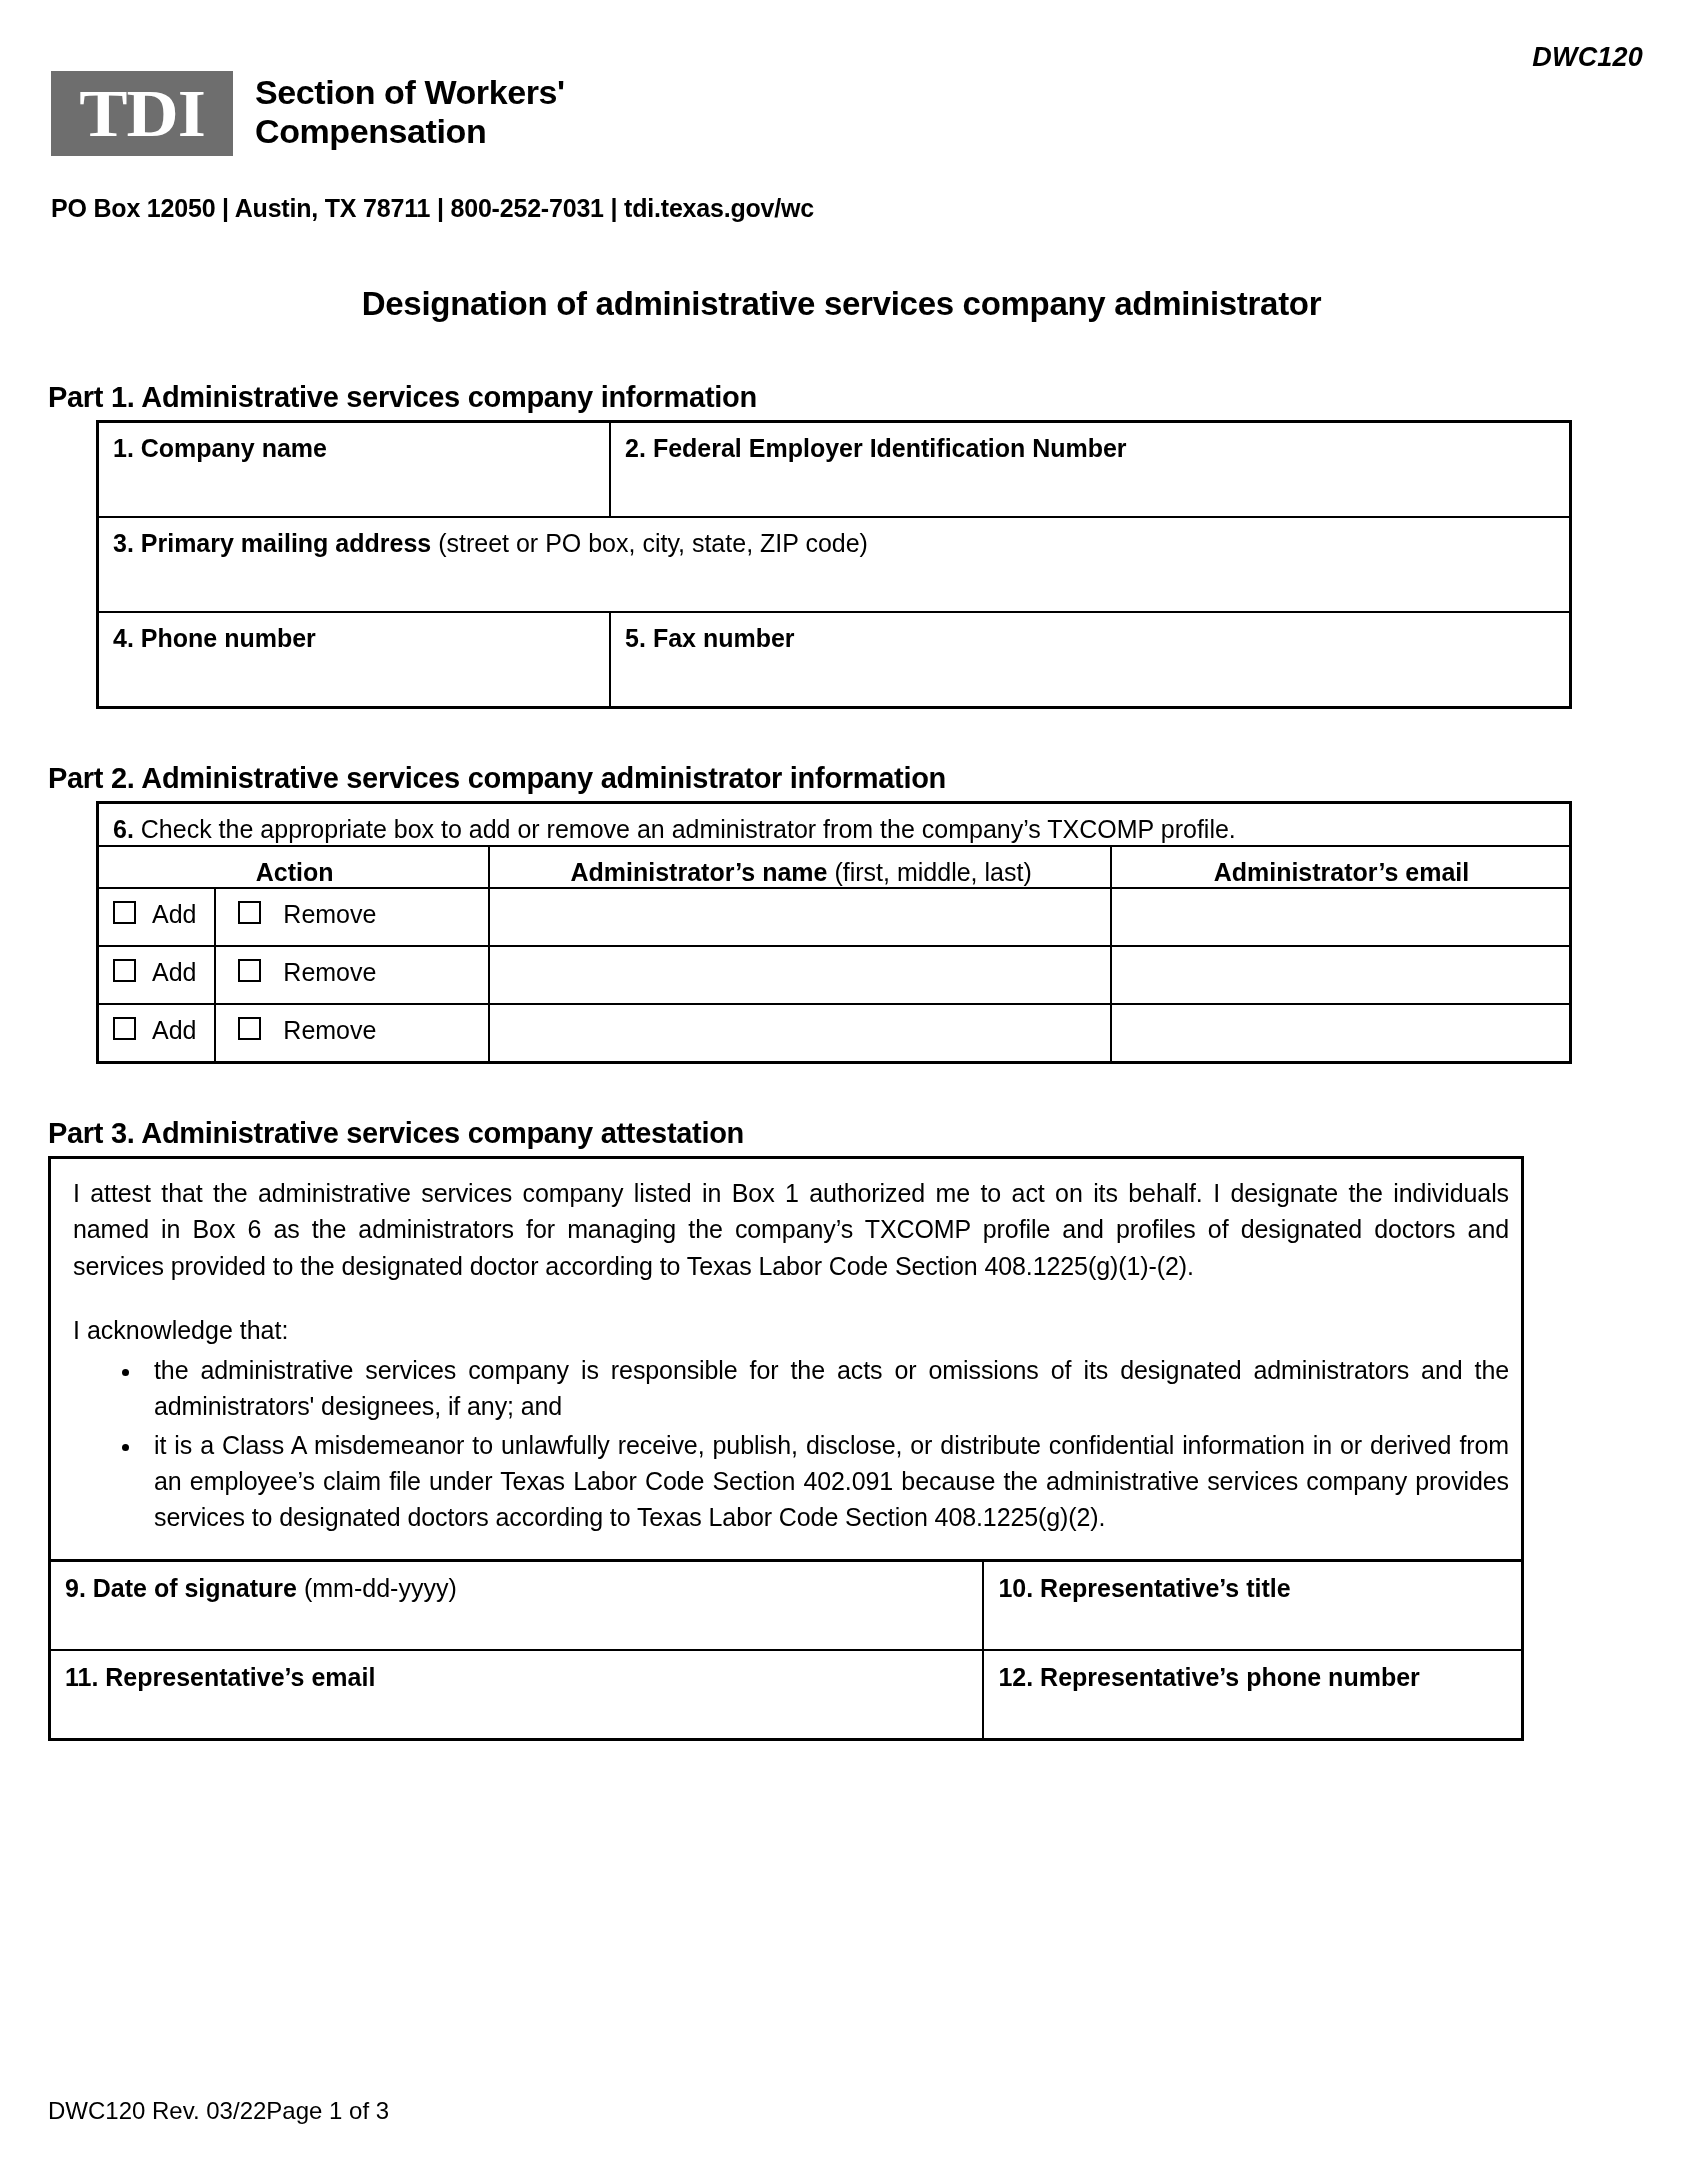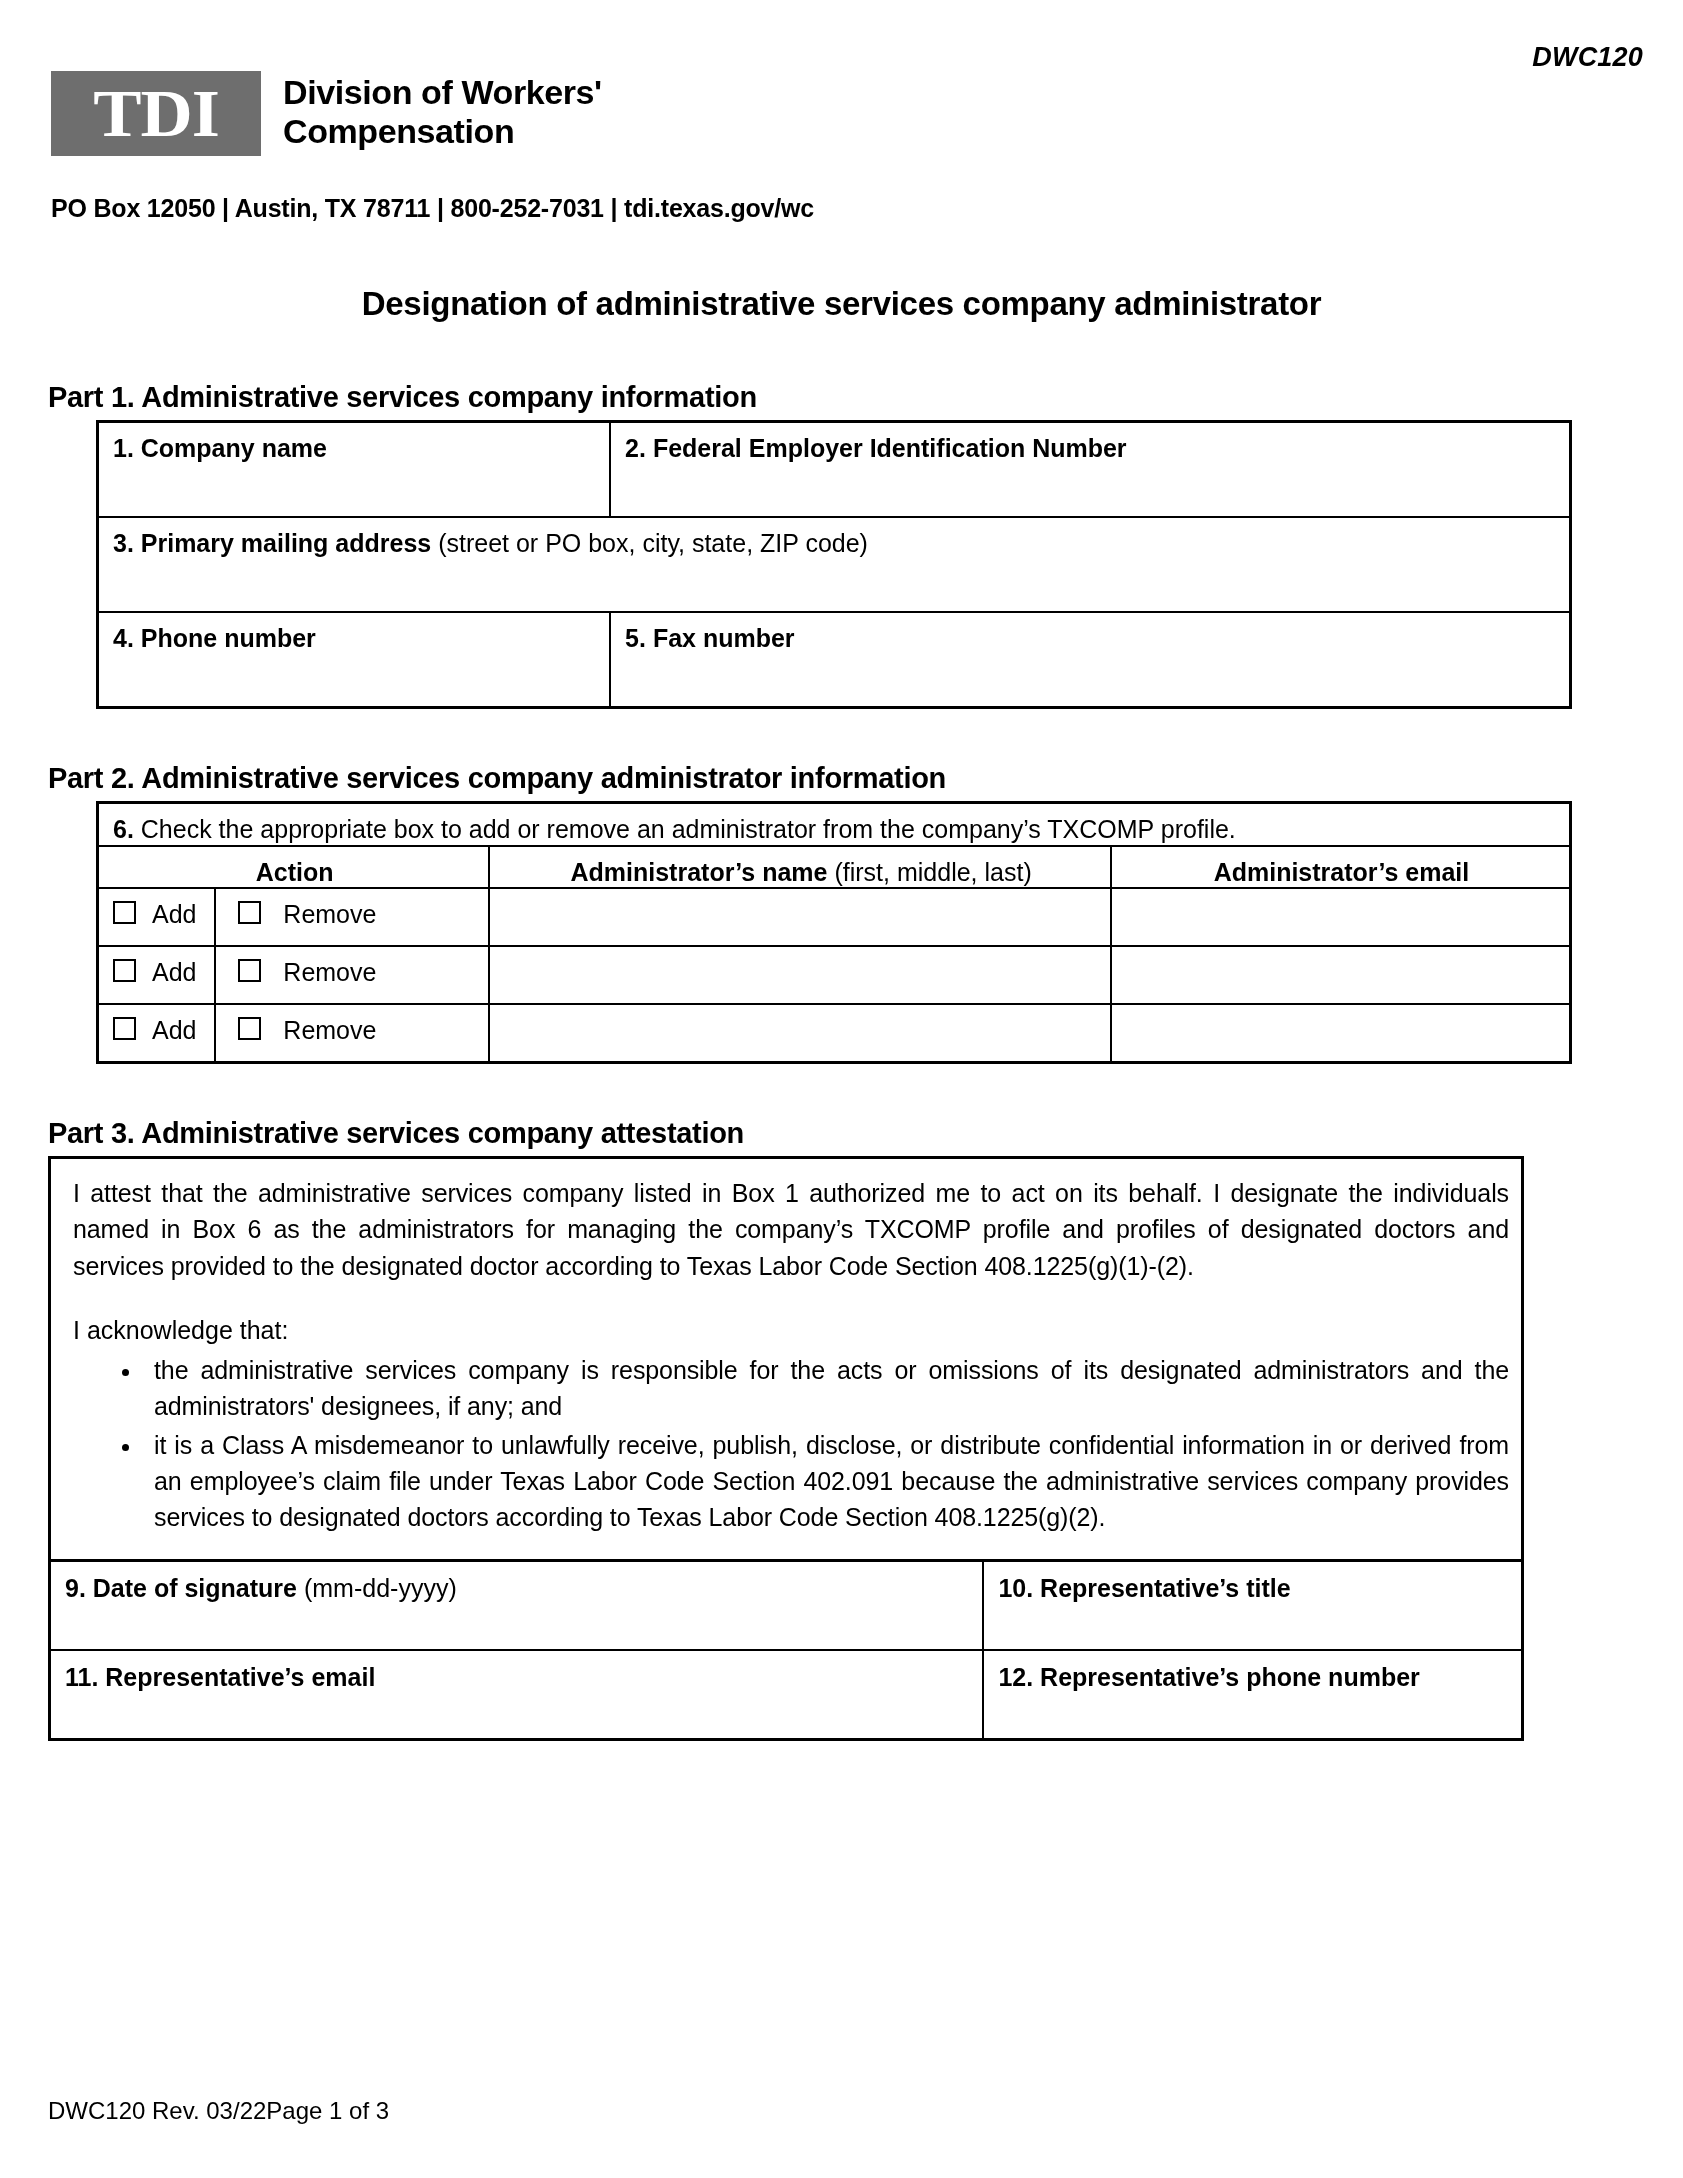--- a/index.html
+++ b/index.html
@@ -35,21 +35,21 @@
     font-style: italic;
   }
   .logo-block {
     position: absolute;
     top: 71px;
     left: 51px;
     display: flex;
     align-items: flex-start;
   }
   .tdi-mark {
-    width: 210px;
+    width: 182px;
     height: 85px;
     background: #6e6e6e;
     display: flex;
     align-items: center;
     justify-content: center;
     flex: none;
   }
   .tdi-mark-text {
     color: #ffffff;
     font-family: "Liberation Serif", serif;
@@ -217,21 +217,21 @@
 
 <div class="page">
 
   <div class="form-code">DWC120</div>
 
   <div class="logo-block">
     <div class="tdi-mark">
       <span class="tdi-mark-text">TDI</span>
     </div>
     <div class="agency-name">
-      <div>Division of Workers'</div>
+      <div>Section of Workers'</div>
       <div>Compensation</div>
     </div>
   </div>
 
   <div class="contact-line">PO Box 12050 | Austin, TX 78711 | 800-252-7031 | tdi.texas.gov/wc</div>
 
   <div class="doc-title">Designation of administrative services company administrator</div>
 
   <div class="content">
 

